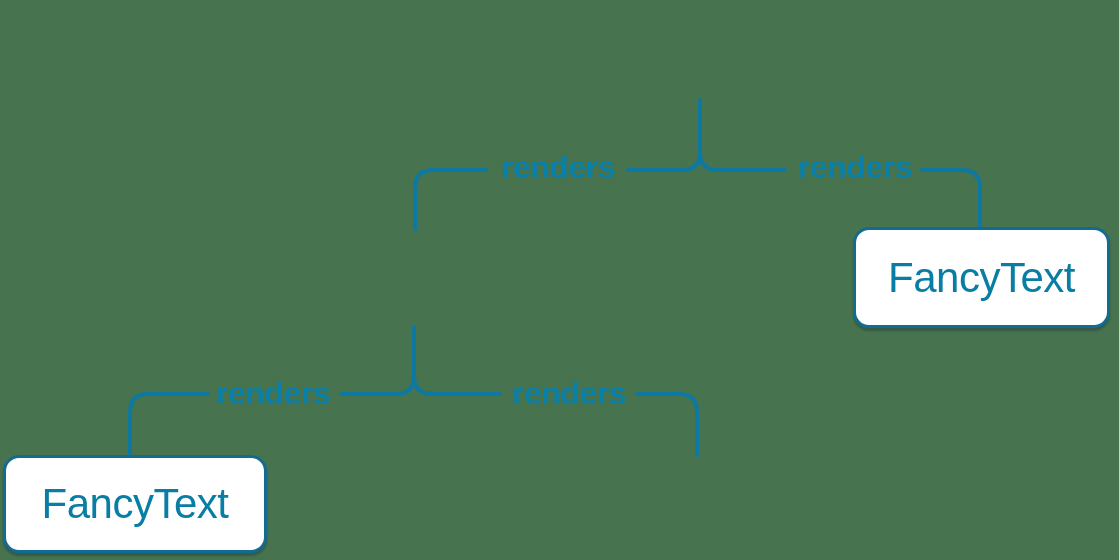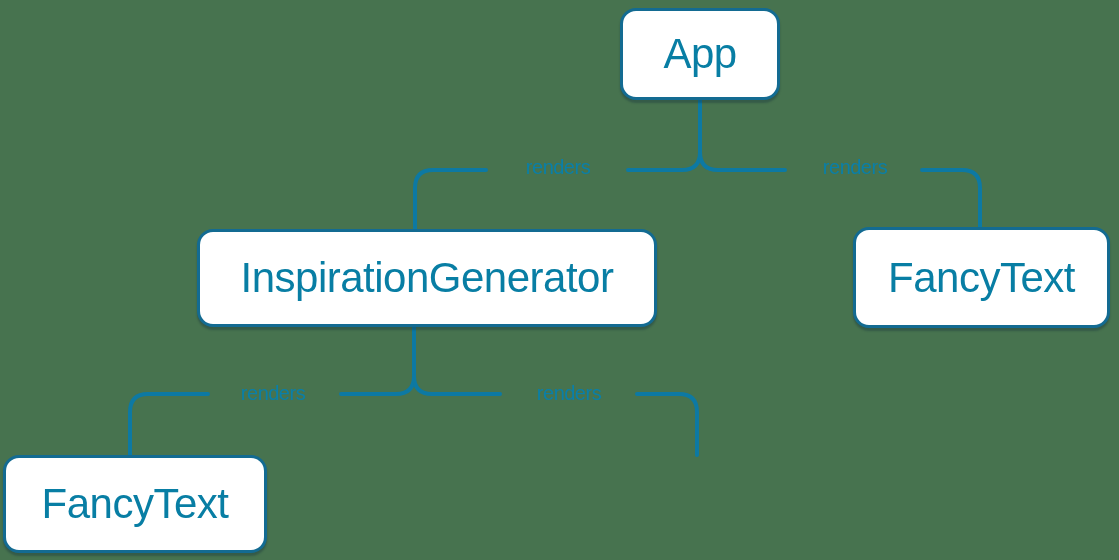--- a/index.html
+++ b/index.html
@@ -46,22 +46,22 @@
   .node-ig             { left: 197px; top: 229px; width: 460px; height: 98px; }
   .node-ft-top         { left: 853px; top: 227px; width: 257px; height: 101px; }
   .node-ft-bottom      { left: 3px;   top: 455px; width: 264px; height: 98px; }
   .node-copyright      { left: 567px; top: 455px; width: 265px; height: 98px; }
   .edge-label {
     position: absolute;
     z-index: 2;
     width: 124px;
     text-align: center;
     color: #0a7fa8;
-    font-size: 20px;
-    font-weight: 400;
+    font-size: 32px;
+    font-weight: 700;
     letter-spacing: -0.5px;
     line-height: 34px;
   }
   .edge-label-1 { left: 496px; top: 150px; }
   .edge-label-2 { left: 793px; top: 150px; }
   .edge-label-3 { left: 211px; top: 376px; }
   .edge-label-4 { left: 507px; top: 376px; }
 </style>
 </head>
 <body>
@@ -72,27 +72,21 @@
     <path d="M700 100 V152 Q700 170 682 170 H628"></path>
     <path d="M700 152 Q700 170 718 170 H785"></path>
     <path d="M486 170 H433 Q415 170 415 188 V229"></path>
     <path d="M922 170 H962 Q980 170 980 188 V227"></path>
     <path d="M414 327 V376 Q414 394 396 394 H341"></path>
     <path d="M414 376 Q414 394 432 394 H500"></path>
     <path d="M208 394 H148 Q130 394 130 412 V455"></path>
     <path d="M637 394 H679 Q697 394 697 412 V455"></path>
   </svg>
 
-  <div class="node node-app">
-    <span>App</span>
-  </div>
 
-  <div class="node node-ig">
-    <span>InspirationGenerator</span>
-  </div>
 
   <div class="node node-ft-top">
     <span>FancyText</span>
   </div>
 
   <div class="node node-ft-bottom">
     <span>FancyText</span>
   </div>
 
 

